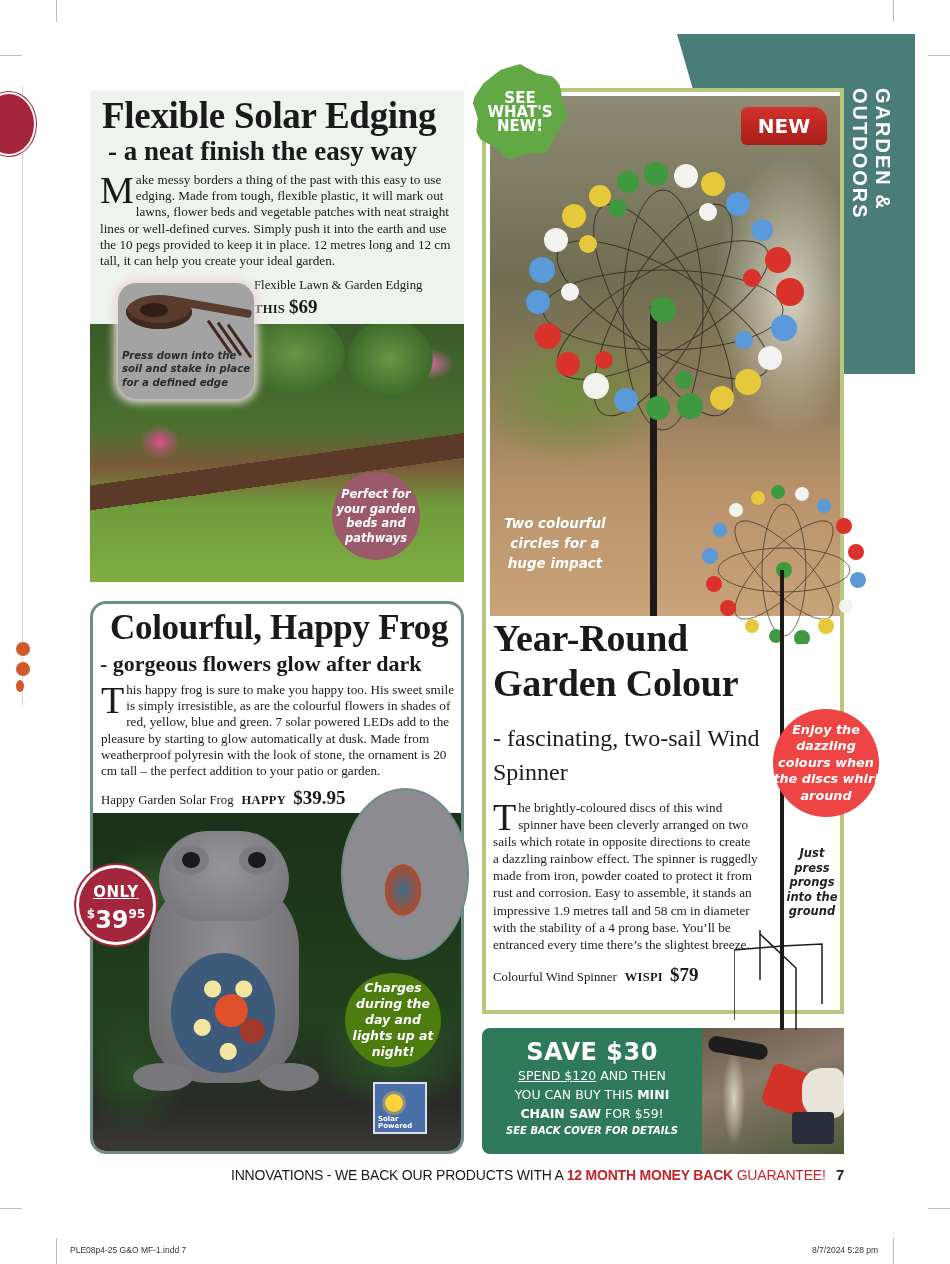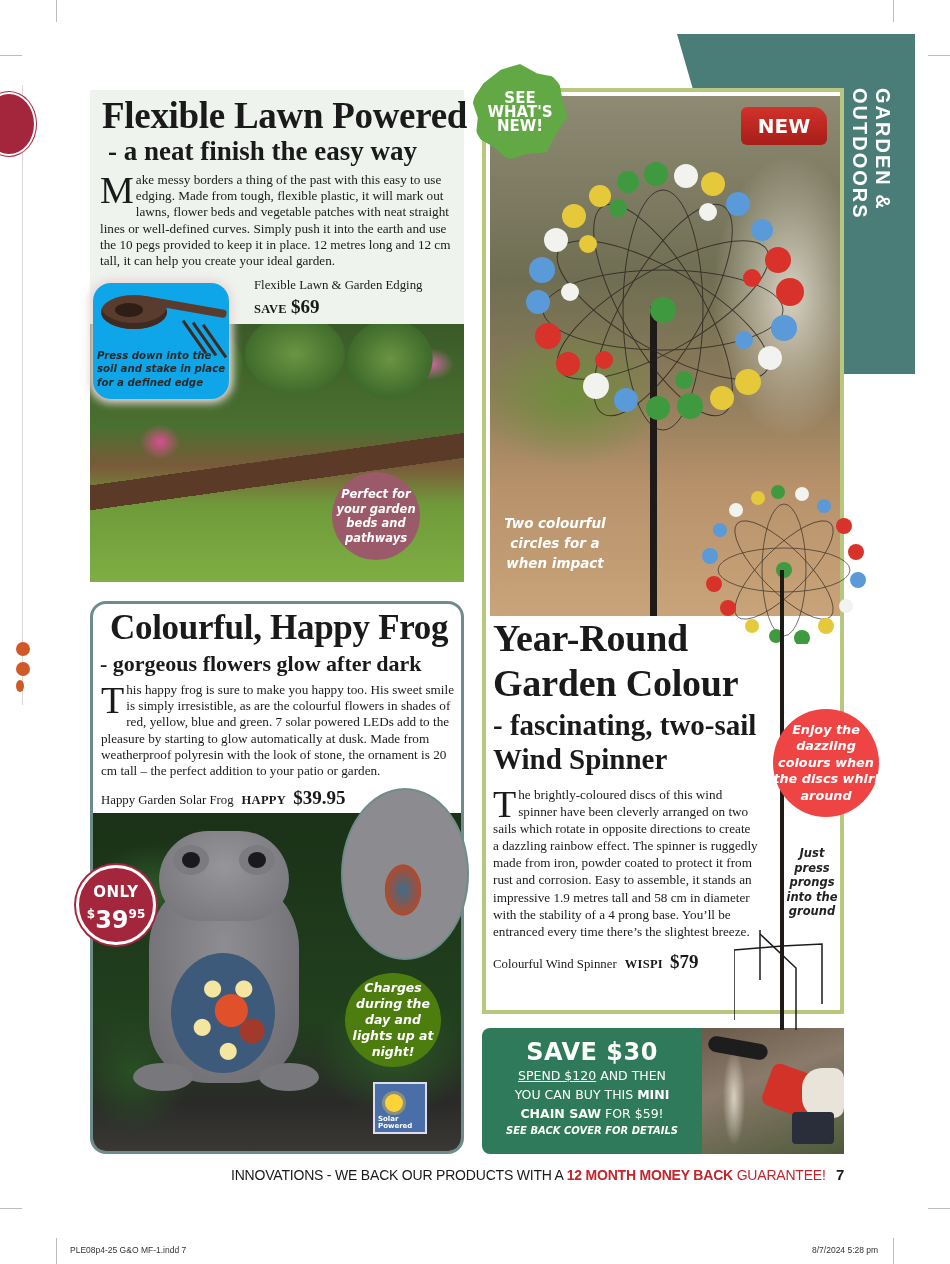--- a/index.html
+++ b/index.html
@@ -45,22 +45,22 @@
       radial-gradient(ellipse 60px 50px at 110px 40px, #5f8a3c 0%, #3f6a2a 70%, transparent 72%),
       radial-gradient(ellipse 70px 55px at 205px 30px, #6b9442 0%, #416d2c 70%, transparent 72%),
       radial-gradient(ellipse 60px 55px at 300px 35px, #6b9442 0%, #3e6a2b 70%, transparent 72%),
       radial-gradient(ellipse 30px 20px at 340px 40px, #d46aa6 0%, transparent 80%),
       radial-gradient(ellipse 25px 22px at 70px 118px, #d94f8e 0%, transparent 80%),
       linear-gradient(172deg, transparent 0 52%, #5b3a28 52% 60%, transparent 60%),
       linear-gradient(180deg, #3a5a28 0%, #4a7030 40%, #7a5a3a 55%, #6f9a3a 70%, #7fae44 100%);
   }
   .edging-edge { position: absolute; left: 0; top: 330px; width: 374px; height: 50px; }
   .inset-photo {
-    position: absolute; left: 3px; top: 193px; width: 136px; height: 116px;
-    border-radius: 18px; background: #0ea5e9; box-shadow: 0 0 8px 4px #ead9d9;
+    position: absolute; left: 28px; top: 193px; width: 136px; height: 116px;
+    border-radius: 18px; background: #a3a3a3; box-shadow: 0 0 8px 4px #ead9d9;
   }
   .inset-caption { position: absolute; left: 4px; top: 66px; width: 132px; font-family: "DejaVu Sans", sans-serif; font-style: italic; font-weight: bold; font-size: 10.2px; line-height: 13.4px; color: #2a2a2a; }
   .roll { position: absolute; left: 8px; top: 12px; width: 66px; height: 34px; border-radius: 50%; background: #5a3c2e; box-shadow: inset 0 -6px 0 #3e2a20; }
   .roll::after { content: ""; position: absolute; left: 14px; top: 8px; width: 28px; height: 14px; border-radius: 50%; background: #2e1e16; }
   .strip { position: absolute; left: 50px; top: 20px; width: 84px; height: 8px; background: #5a3c2e; transform: rotate(10deg); border-radius: 3px; }
   .peg { position: absolute; width: 3px; height: 40px; background: #3e2a20; transform: rotate(-35deg); }
 
   .round-callout { position: absolute; border-radius: 50%; color: #fff; font-family: "DejaVu Sans", sans-serif; font-style: italic; font-weight: bold; text-align: center; display: flex; align-items: center; justify-content: center; }
   .callout-mauve { left: 242px; top: 382px; width: 88px; height: 88px; background: #9a5a6a; font-size: 11.5px; line-height: 14.5px; }
 
@@ -79,21 +79,21 @@
       linear-gradient(180deg, #1b3118 0%, #21401d 60%, #2a2a28 85%, #3a3936 100%);
   }
   .frog-body { position: absolute; left: 56px; top: 60px; width: 150px; height: 210px; border-radius: 75px 75px 60px 60px; background: radial-gradient(ellipse at 50% 35%, #8e8e92, #69696e); }
   .frog-head { position: absolute; left: 66px; top: 18px; width: 130px; height: 90px; border-radius: 60px 60px 50px 50px; background: radial-gradient(ellipse at 50% 40%, #96969a, #717176); }
   .frog-eye { position: absolute; top: 14px; width: 36px; height: 30px; border-radius: 50%; background: #7b7b80; }
   .frog-eye::after { content: ""; position: absolute; left: 9px; top: 7px; width: 18px; height: 16px; border-radius: 50%; background: #1a1a1c; }
   .frog-belly { position: absolute; left: 78px; top: 140px; width: 104px; height: 120px; border-radius: 50%; background: radial-gradient(circle at 40% 30%, #f4e6a0 0 8px, transparent 9px), radial-gradient(circle at 58% 48%, #e0502a 0 16px, transparent 17px), radial-gradient(circle at 30% 62%, #f4e6a0 0 8px, transparent 9px), radial-gradient(circle at 70% 30%, #f4e6a0 0 8px, transparent 9px), radial-gradient(circle at 55% 82%, #f4e6a0 0 8px, transparent 9px), radial-gradient(circle at 78% 65%, #a13a2a 0 12px, transparent 13px), #3d5a7a; }
   .frog-foot { position: absolute; top: 250px; width: 60px; height: 28px; border-radius: 50%; background: #77777c; }
 
   .only-badge { position: absolute; left: 76px; top: 865px; width: 80px; height: 80px; border-radius: 50%; background: #a4263c; border: 3px solid #fff; box-shadow: 0 0 0 2px #a4263c; color: #fff; font-family: "DejaVu Sans", sans-serif; font-weight: bold; text-align: center; z-index: 5; }
-  .only-badge .only { display: block; font-size: 15px; margin-top: 15px; letter-spacing: 0.5px; }
+  .only-badge .only { display: block; font-size: 15px; margin-top: 15px; letter-spacing: 0.5px; text-decoration: underline; }
   .only-badge .amt { display: block; font-size: 24px; line-height: 24px; margin-top: 1px; }
   .only-badge sup { font-size: 12px; vertical-align: 10px; }
 
   .oval-inset { position: absolute; left: 341px; top: 788px; width: 128px; height: 172px; border-radius: 50%; border: 2px solid #6e8d8a; background: radial-gradient(ellipse 30px 42px at 60px 100px, #3c6e8a 0%, #b04a2e 60%, #8c8c90 62%, #8c8c90 100%), linear-gradient(180deg, #2a4a24 0%, #3a5a30 60%, #666 80%, #777 100%); overflow: hidden; z-index: 4; }
 
   .callout-green { left: 345px; top: 973px; width: 96px; height: 94px; background: #4d7c0f; font-size: 12.5px; line-height: 16px; z-index: 5; }
   .solar-badge { position: absolute; left: 373px; top: 1082px; width: 54px; height: 52px; background: #4a6fa8; border: 2px solid #dde; z-index: 5; }
   .solar-sun { position: absolute; left: 10px; top: 10px; width: 18px; height: 18px; border-radius: 50%; background: #ffd23a; box-shadow: 0 0 0 3px rgba(255, 210, 58, .35); }
   .solar-label { position: absolute; left: 3px; bottom: 2px; font-family: "DejaVu Sans", sans-serif; font-weight: bold; font-size: 7px; line-height: 7px; color: #fff; }
 
@@ -107,21 +107,21 @@
       linear-gradient(180deg, #8e8a74 0%, #6f6e52 35%, #8a7a5a 55%, #b7916a 75%, #c9a47a 100%);
   }
   .spinner-wheel { position: absolute; border-radius: 50%; }
   .spinner-pole { position: absolute; background: #1e1a18; }
   .see-new { position: absolute; left: 472px; top: 64px; width: 96px; height: 96px; background: #62a844; border-radius: 50%; color: #fff; font-family: "DejaVu Sans", sans-serif; font-weight: 900; font-size: 15px; line-height: 14px; text-align: center; display: flex; align-items: center; justify-content: center; z-index: 6; clip-path: polygon(50% 0, 68% 10%, 90% 14%, 94% 36%, 100% 54%, 88% 72%, 78% 92%, 56% 94%, 38% 100%, 22% 86%, 4% 76%, 6% 56%, 0 38%, 12% 20%, 30% 6%); }
   .new-tag { position: absolute; left: 741px; top: 107px; width: 86px; height: 38px; background: linear-gradient(180deg, #d2322a, #a61e1a); border-radius: 6px 14px 6px 6px; color: #fff; font-family: "DejaVu Sans", sans-serif; font-weight: bold; font-size: 20px; text-align: center; line-height: 38px; z-index: 6; }
   .photo-caption { position: absolute; left: 500px; top: 513px; width: 110px; color: #fff; font-family: "DejaVu Sans", sans-serif; font-style: italic; font-weight: bold; font-size: 13.5px; line-height: 20px; text-align: center; z-index: 6; }
 
   .spinner-text { position: absolute; left: 493px; top: 616px; width: 270px; z-index: 3; }
   .spinner-text h1 { font-size: 38px; line-height: 45px; font-weight: bold; letter-spacing: -0.2px; }
-  .spinner-text h2 { font-size: 29px; line-height: 34px; font-weight: bold; margin-top: 2px; }
+  .spinner-text h2 { font-size: 24px; line-height: 34px; font-weight: normal; margin-top: 15px; }
   .spinner-text .body-text { margin-top: 10px; width: 265px; font-size: 13.2px; line-height: 17.1px; }
   .spinner-text .price-line { margin-top: 11px; white-space: nowrap; }
 
   .callout-teal { left: 757px; top: 709px; width: 106px; height: 108px; background: #ef4444; font-size: 12.8px; line-height: 16.5px; z-index: 6; margin-left: 16px; }
   .just-press { position: absolute; left: 784px; top: 846px; width: 56px; font-family: "DejaVu Sans", sans-serif; font-style: italic; font-weight: bold; font-size: 11.5px; line-height: 14.5px; text-align: center; color: #222; z-index: 6; }
 
   
   .promo { position: absolute; left: 482px; top: 1028px; width: 362px; height: 126px; }
   .promo-text { position: absolute; left: 0; top: 0; width: 220px; height: 126px; background: #2e7a5a; border-radius: 8px 0 0 8px; color: #fff; font-family: "DejaVu Sans", sans-serif; text-align: center; }
   .promo-title { display: block; font-size: 24px; font-weight: 900; margin-top: 10px; letter-spacing: 0.5px; }
@@ -159,26 +159,26 @@
 
 <div class="margin-badge"></div>
 <div class="margin-leaf" style="top:642px;width:14px;height:14px;left:16px;"></div>
 <div class="margin-leaf" style="top:662px;width:14px;height:14px;left:16px;"></div>
 <div class="margin-leaf" style="top:680px;width:8px;height:12px;left:16px;"></div>
 
 <div class="section-tab"></div>
 <div class="section-tab-text">GARDEN &amp; OUTDOORS</div>
 
 <div class="edging">
-  <h1>Flexible Lawn Powered</h1>
+  <h1>Flexible Solar Edging</h1>
   <h2>- a neat finish the easy way</h2>
   <p class="body-text"><span class="dropcap">M</span><span>ake messy borders a thing of the past with this easy to use edging. Made from tough, flexible plastic, it will mark out lawns, flower beds and vegetable patches with neat straight lines or well-defined curves. Simply push it into the earth and use the 10 pegs provided to keep it in place. 12 metres long and 12 cm tall, it can help you create your ideal garden.</span></p>
   <div class="abs prod-name" style="left:164px;top:188px;">Flexible Lawn &amp; Garden Edging</div>
   <div class="abs" style="left:164px;top:206px;white-space:nowrap;">
-    <span class="prod-code">SAVE</span>
+    <span class="prod-code">THIS</span>
     <span class="prod-price">$69</span>
   </div>
 
   <div class="edging-photo">
     <svg class="edging-edge" viewBox="0 0 374 50" preserveAspectRatio="none">
       <path d="M0,28 C80,30 120,40 170,20 C220,0 300,-6 374,-10 L374,6 C300,8 230,14 180,34 C130,54 70,48 0,46 Z" fill="#5b3a28"></path>
     </svg>
   </div>
 
   <div class="inset-photo">
@@ -308,21 +308,21 @@
 <svg class="abs" style="left:734px;top:930px;z-index:4;" width="90" height="100" viewBox="0 0 90 100">
   <g stroke="#1e1a18" stroke-width="1.5" fill="none">
     <path d="M0,90 L0,20 L48,16 L88,14 L88,74"></path>
     <path d="M26,0 L26,50"></path>
     <path d="M26,4 L62,38 L62,100"></path>
   </g>
 </svg>
 
 <div class="see-new">SEE WHAT'S NEW!</div>
 <div class="new-tag">NEW</div>
-<div class="photo-caption">Two colourful circles for a when impact</div>
+<div class="photo-caption">Two colourful circles for a huge impact</div>
 
 <div class="spinner-text">
   <h1>Year-Round Garden Colour</h1>
   <h2>- fascinating, two-sail Wind Spinner</h2>
   <p class="body-text"><span class="dropcap">T</span><span>he brightly-coloured discs of this wind spinner have been cleverly arranged on two sails which rotate in opposite directions to create a dazzling rainbow effect. The spinner is ruggedly made from iron, powder coated to protect it from rust and corrosion. Easy to assemble, it stands an impressive 1.9 metres tall and 58 cm in diameter with the stability of a 4 prong base. You’ll be entranced every time there’s the slightest breeze.</span></p>
   <div class="price-line">
     <span class="prod-name">Colourful Wind Spinner</span>
     <span class="prod-code" style="margin-left:4px;">WISPI</span>
     <span class="prod-price" style="margin-left:3px;">$79</span>
   </div>

